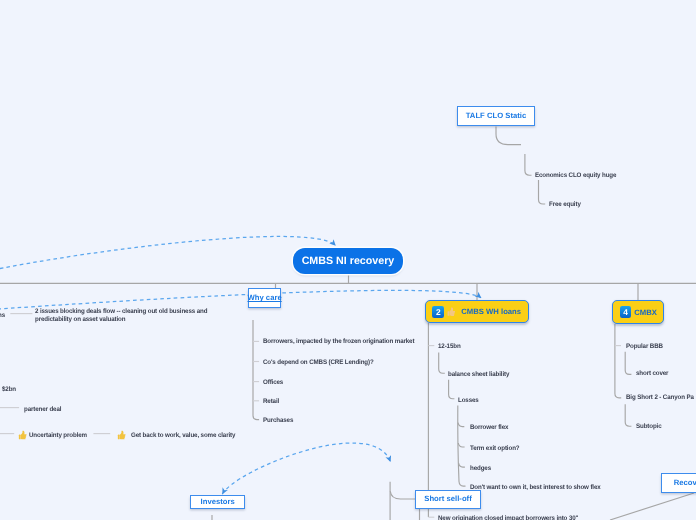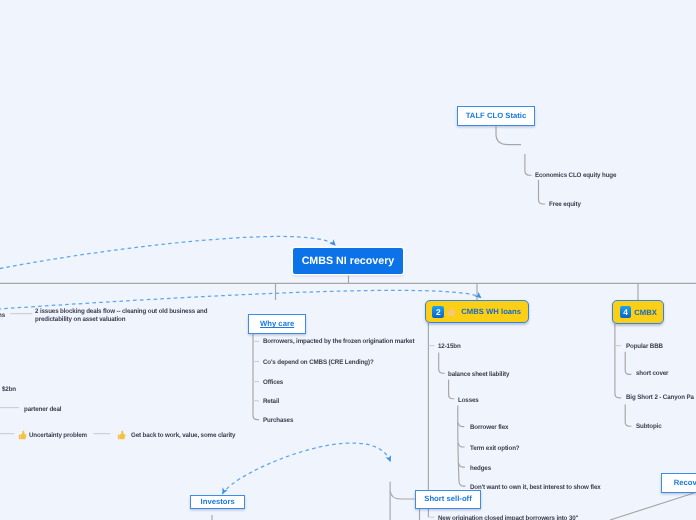--- a/index.html
+++ b/index.html
@@ -3,21 +3,21 @@
 <meta charset="utf-8">
 <style>
   html,body{margin:0;padding:0;}
   body{width:696px;height:520px;overflow:hidden;background:#f0f4fd;
        font-family:"Liberation Sans",sans-serif;
        -webkit-font-smoothing:antialiased;text-rendering:geometricPrecision;}
   #stage{position:relative;width:696px;height:520px;overflow:hidden;background:#f0f4fd;}
   svg.links{position:absolute;left:0;top:0;width:696px;height:520px;}
   .node{position:absolute;box-sizing:border-box;display:flex;align-items:center;
         justify-content:center;white-space:nowrap;line-height:1;}
-  .n-root{background:#0b72e7;color:#fff;border-radius:2px;font-weight:bold;font-size:10.7px;
+  .n-root{background:#0b72e7;color:#fff;border-radius:12px;font-weight:bold;font-size:10.7px;
           letter-spacing:0px;
           box-shadow:0 0 0 1.6px #fcfdfe, 0 1.5px 2.5px rgba(70,85,120,.28);}
   .n-white{background:#fff;border:1.7px solid #3d8ced;border-radius:0;color:#1b7ae4;
            font-weight:bold;font-size:7.7px;letter-spacing:0px;
            box-shadow:0 1.5px 2.2px rgba(70,85,120,.30);}
   .n-yellow{background:#facf16;border:1.7px solid #2f84ea;border-radius:5px;color:#1769c4;
             font-weight:bold;font-size:7.7px;letter-spacing:0px;
             box-shadow:0 1.5px 2.2px rgba(70,85,120,.30);}
   .badge{display:inline-flex;align-items:center;justify-content:center;
          background:linear-gradient(180deg,#1aa3ed 0%,#0b62c9 100%);
@@ -103,21 +103,21 @@
 
   <div class="node n-white" style="left:457px;top:106px;width:78px;height:20px;">
     <span>TALF CLO Static</span>
   </div>
 
 
   <div class="node n-root" style="left:293px;top:248px;width:110px;height:26px;">
     <span>CMBS NI recovery</span>
   </div>
 
-  <div class="node n-white" style="left:248.1px;top:314px;width:58px;height:20.3px;text-decoration:underline;">
+  <div class="node n-white" style="left:248.1px;top:288px;width:33px;height:20.3px;text-decoration:underline;">
     <span>Why care</span>
   </div>
 
   <div class="node n-yellow" style="left:424.8px;top:300.3px;width:104.2px;height:23.2px;padding-left:35.5px;justify-content:flex-start;">
     <span class="badge" style="position:absolute;left:6.6px;top:4.8px;">2</span>
     <span class="thumb" style="position:absolute;left:20.3px;top:5.1px;">
       <svg width="9.3" height="11.4" viewBox="3 4 30 29">
           <g fill="#f3c784">
       <path d="M34.956 17.916c0-1.104-.895-2-2-2h-8.012c.578-1.093 1.058-2.451 1.058-4.093 0-4.945-2.069-6.832-4.974-6.832-.938 0-1.607.452-1.607 1.39v4.042c0 1.992-2.709 5.339-4.792 6.391v14.19s2.459 1.06 6.667 1.06h6.234c1.104 0 2-.896 2-2 0-.739-.404-1.381-1-1.727v-.273c1.104 0 2-.896 2-2 0-.739-.404-1.381-1-1.727v-.273c1.104 0 2-.896 2-2 0-.739-.404-1.381-1-1.727v-.273c1.104 0 2-.896 2-2 0-.739-.404-1.381-1-1.727v-.421c.596-.346 1.426-.998 1.426-2z"></path>
       <path d="M10.031 16.916c-1.104 0-2.083.896-2.083 2v11c0 1.104.979 2 2.083 2h1.917c1.104 0 1.917-.896 1.917-2v-11c0-1.104-.813-2-1.917-2h-1.917z"></path>

